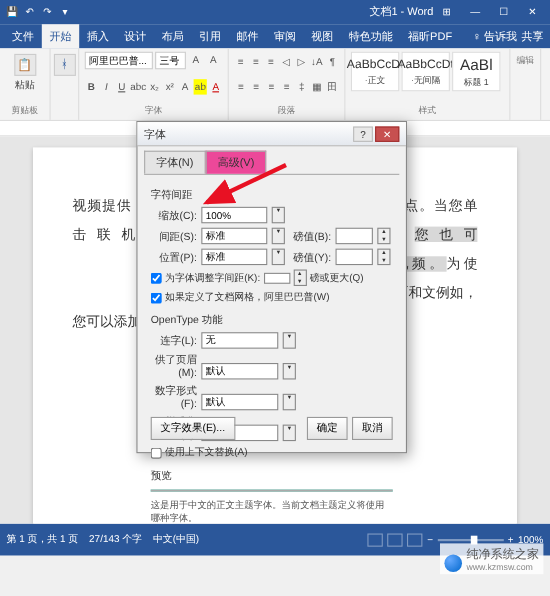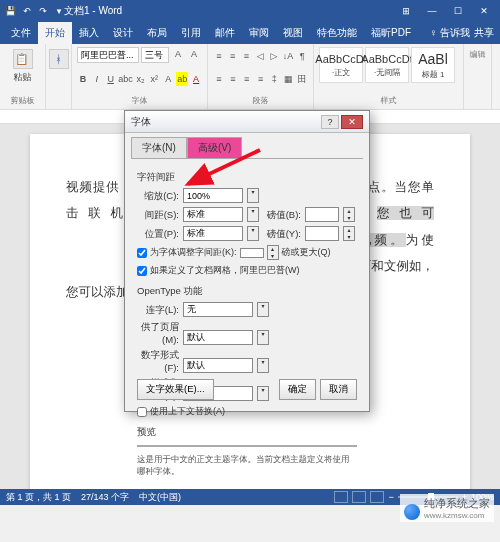--- a/index.html
+++ b/index.html
@@ -1,21 +1,21 @@
 <!DOCTYPE html>
 <html><head>
 <meta charset="utf-8">
 <style>
 *{box-sizing:border-box;margin:0;padding:0;font-family:"Microsoft YaHei",sans-serif}
 body{width:500px;height:542px;background:#f0f0f0;overflow:hidden;position:relative}
 .app{width:500px;height:505px;background:#fff;display:flex;flex-direction:column}
 .titlebar{height:22px;background:#2b579a;color:#fff;display:flex;align-items:center;font-size:10px;padding:0 4px}
 .tb-icons{display:flex;gap:6px;margin-left:2px}
 .tb-icon{width:10px;height:10px;display:flex;align-items:center;justify-content:center;font-size:9px}
-.tb-title{flex:1;text-align:left;font-size:10px}
+.tb-title{flex:1;text-align:right;font-size:10px}
 .tb-right{display:flex;gap:2px}
 .win-btn{width:24px;height:18px;display:flex;align-items:center;justify-content:center;font-size:9px;color:#fff}
 .ribbon-tabs{height:22px;background:#2b579a;display:flex;align-items:flex-end;padding-left:4px;font-size:10px}
 .rtab{padding:4px 7px;color:#fff;cursor:pointer}
 .rtab.active{background:#f3f3f3;color:#2b579a}
 .rtab-right{margin-left:auto;display:flex;gap:4px;padding-right:6px;color:#fff;padding-bottom:4px}
 .ribbon{height:66px;background:#f3f3f3;border-bottom:1px solid #ddd;display:flex;font-size:9px;color:#444}
 .rgroup{border-right:1px solid #ddd;padding:3px 5px;display:flex;flex-direction:column;justify-content:space-between}
 .rg-label{font-size:8px;color:#777;text-align:center;margin-top:2px}
 .rg-top{display:flex;gap:3px;align-items:center;flex-wrap:wrap}
@@ -24,21 +24,21 @@
 .font-sel{display:flex;gap:2px}
 .sel{border:1px solid #ccc;background:#fff;font-size:9px;padding:1px 3px;height:16px}
 .mini-btns{display:flex;gap:2px;margin-top:2px}
 .mini{width:14px;height:14px;border:1px solid transparent;display:flex;align-items:center;justify-content:center;font-size:9px;color:#555}
 .style-box{width:44px;height:36px;border:1px solid #ddd;background:#fff;display:flex;flex-direction:column;align-items:center;justify-content:center;font-size:8px;gap:2px}
 .style-prev{font-size:11px;color:#333}
 .ruler{height:14px;background:#fff;border-bottom:1px solid #ddd;position:relative}
 .doc-area{flex:1;background:#e6e6e6;position:relative;overflow:hidden;padding:10px 0}
 .page{width:440px;margin:0 auto;background:#fff;box-shadow:0 1px 4px rgba(0,0,0,.2);padding:40px 36px;min-height:400px;font-size:12.5px;line-height:2.1;color:#333;text-align:justify;font-family:"SimSun",serif}
 .hl{background:#d8d8d8}
-.statusbar{height:16px;background:#2b579a;color:#fff;font-size:9px;display:flex;align-items:center;padding:0 6px;gap:10px}
+.statusbar{height:29px;background:#2b579a;color:#fff;font-size:9px;display:flex;align-items:center;padding:0 6px;gap:10px}
 .sb-right{margin-left:auto;display:flex;gap:4px;align-items:center}
 .sb-ic{width:14px;height:12px;border:1px solid rgba(255,255,255,.4)}
 .zoom-track{width:60px;height:2px;background:rgba(255,255,255,.4);position:relative}
 .zoom-thumb{position:absolute;width:6px;height:8px;background:#fff;top:-3px;left:50%}
 .dialog{position:absolute;left:124px;top:110px;width:246px;height:302px;background:#f0f0f0;border:1px solid #888;box-shadow:3px 3px 12px rgba(0,0,0,.35);font-size:10px;color:#333}
 .dlg-title{height:22px;background:linear-gradient(#fff,#e4e8ee);border-bottom:1px solid #bbb;display:flex;align-items:center;padding:0 6px;font-size:10px}
 .dlg-close{margin-left:auto;display:flex;gap:2px}
 .dlg-x{width:22px;height:14px;background:#c75050;color:#fff;display:flex;align-items:center;justify-content:center;font-size:9px;border:1px solid #a03030}
 .dlg-q{width:18px;height:14px;background:#e8e8e8;border:1px solid #bbb;display:flex;align-items:center;justify-content:center;font-size:9px}
 .dlg-tabs{display:flex;padding:4px 6px 0;gap:0}

